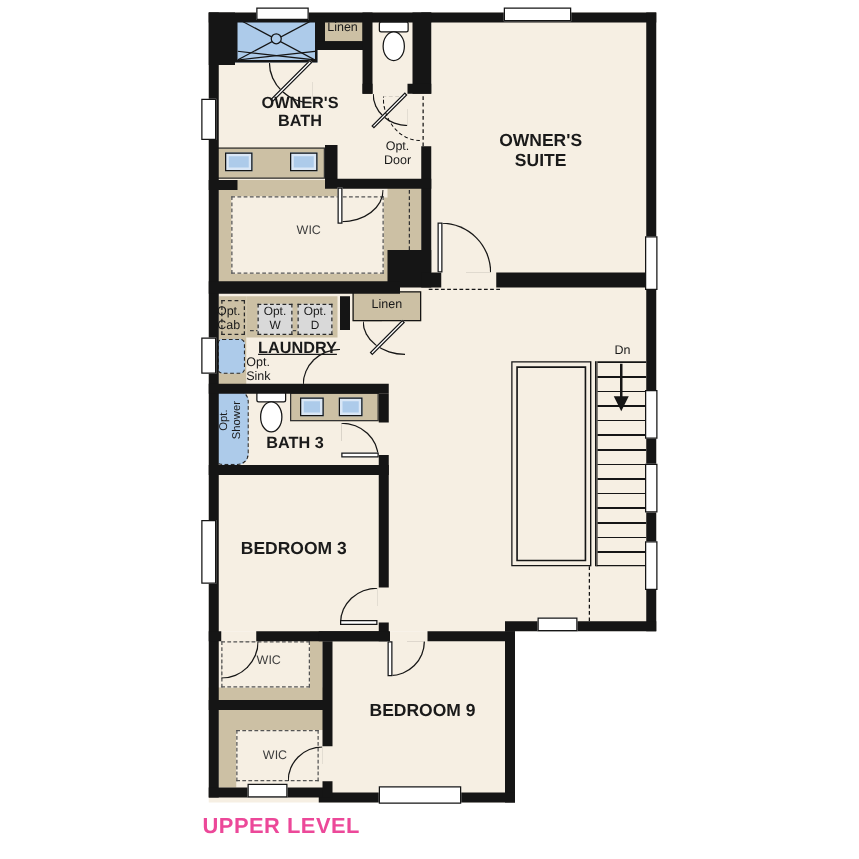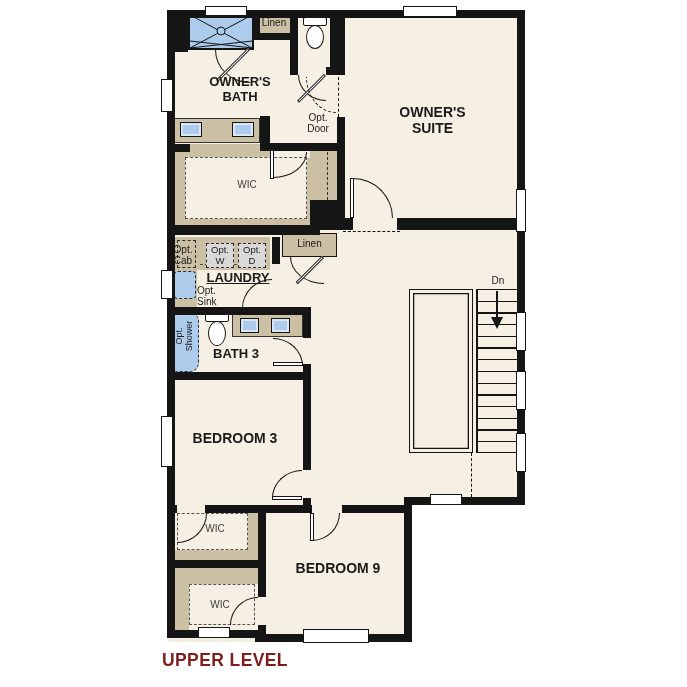--- a/index.html
+++ b/index.html
@@ -193,15 +193,15 @@
   <div class="lbl" style="left:282px;top:238px;width:55px;font-size:10px;">Linen</div>
   <div class="lbl" style="left:155px;top:326px;width:58px;font-size:9px;transform:rotate(-90deg);transform-origin:center;">Opt.
 Shower</div>
   <div class="lbl b" style="left:203px;top:347px;width:66px;font-size:13px;">BATH 3</div>
   <div class="lbl b" style="left:180px;top:431px;width:110px;font-size:14px;">BEDROOM 3</div>
   <div class="lbl sm" style="left:486px;top:275px;width:24px;">Dn</div>
   <div class="lbl" style="left:193px;top:523px;width:44px;font-size:10px;color:#3c3c3c;">WIC</div>
   <div class="lbl b" style="left:282px;top:561px;width:112px;font-size:14px;">BEDROOM 9</div>
   <div class="lbl" style="left:198px;top:599px;width:44px;font-size:10px;color:#3c3c3c;">WIC</div>
 
-  <div class="lbl b" style="left:162px;top:651px;width:220px;text-align:left;font-size:17.5px;letter-spacing:.4px;color:#7f1d1d;">UPPER LEVEL</div>
+  <div class="lbl b" style="left:162px;top:651px;width:220px;text-align:left;font-size:17.5px;letter-spacing:.4px;color:#ec4899;">UPPER LEVEL</div>
 
 </div>
 
 </body></html>

